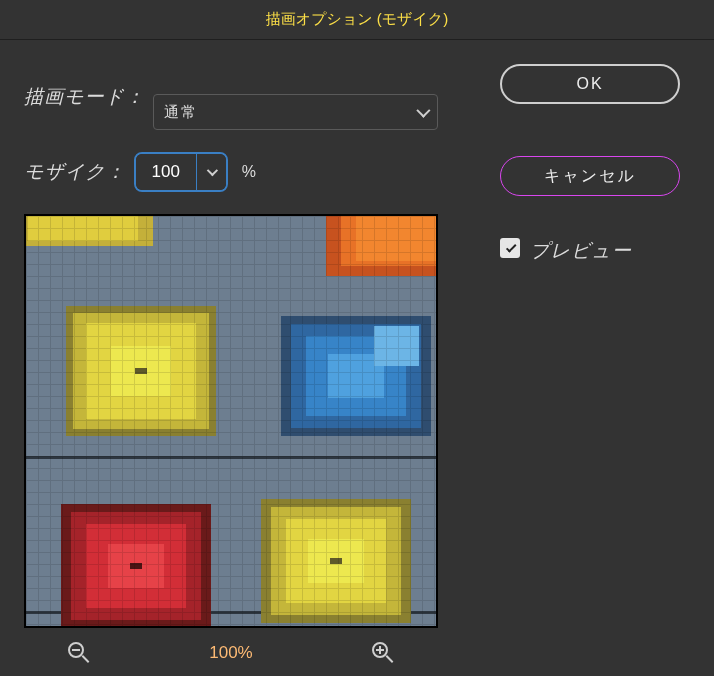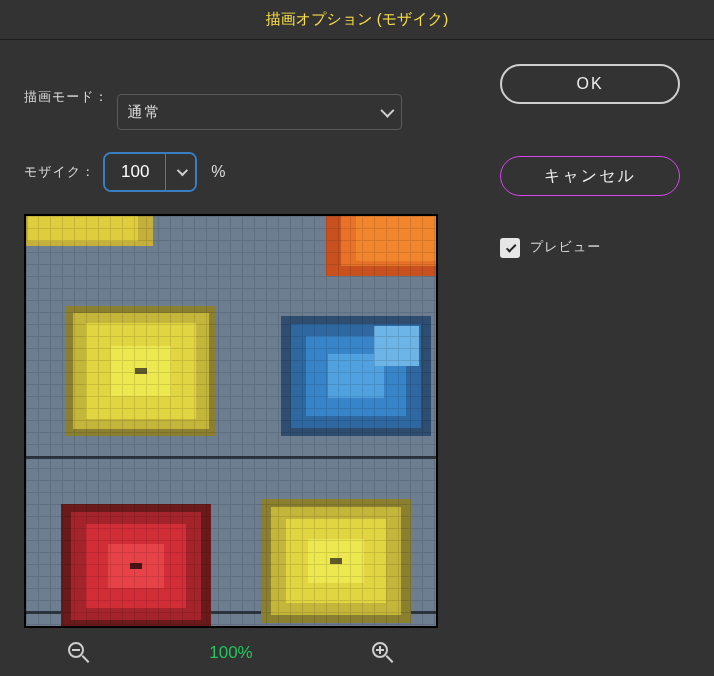--- a/index.html
+++ b/index.html
@@ -29,23 +29,24 @@
   .left {
     flex: 1;
   }
   .row {
     display: flex;
     align-items: center;
     margin-bottom: 22px;
     gap: 8px;
   }
   .label {
-    font-size: 13px;
+    font-size: 19px;
     letter-spacing: 1px;
     color: #dcdcdc;
+    font-style: italic;
   }
   .select {
     display: flex;
     align-items: center;
     justify-content: space-between;
     padding: 0 10px;
     height: 36px;
     width: 285px;
     border: 1px solid #5a5a5a;
     border-radius: 4px;
@@ -109,21 +110,21 @@
   .zoom-row {
     display: flex;
     align-items: center;
     justify-content: space-between;
     width: 414px;
     margin-top: 14px;
     padding: 0 44px;
   }
   .zoom-label {
     font-size: 17px;
-    color: #22c55e;
+    color: #fdba74;
   }
   .zicon {
     width: 22px; height: 22px;
     position: relative;
     cursor: pointer;
   }
   .zicon .circle {
     position: absolute;
     width: 16px; height: 16px;
     border: 2px solid #cfcfcf;

